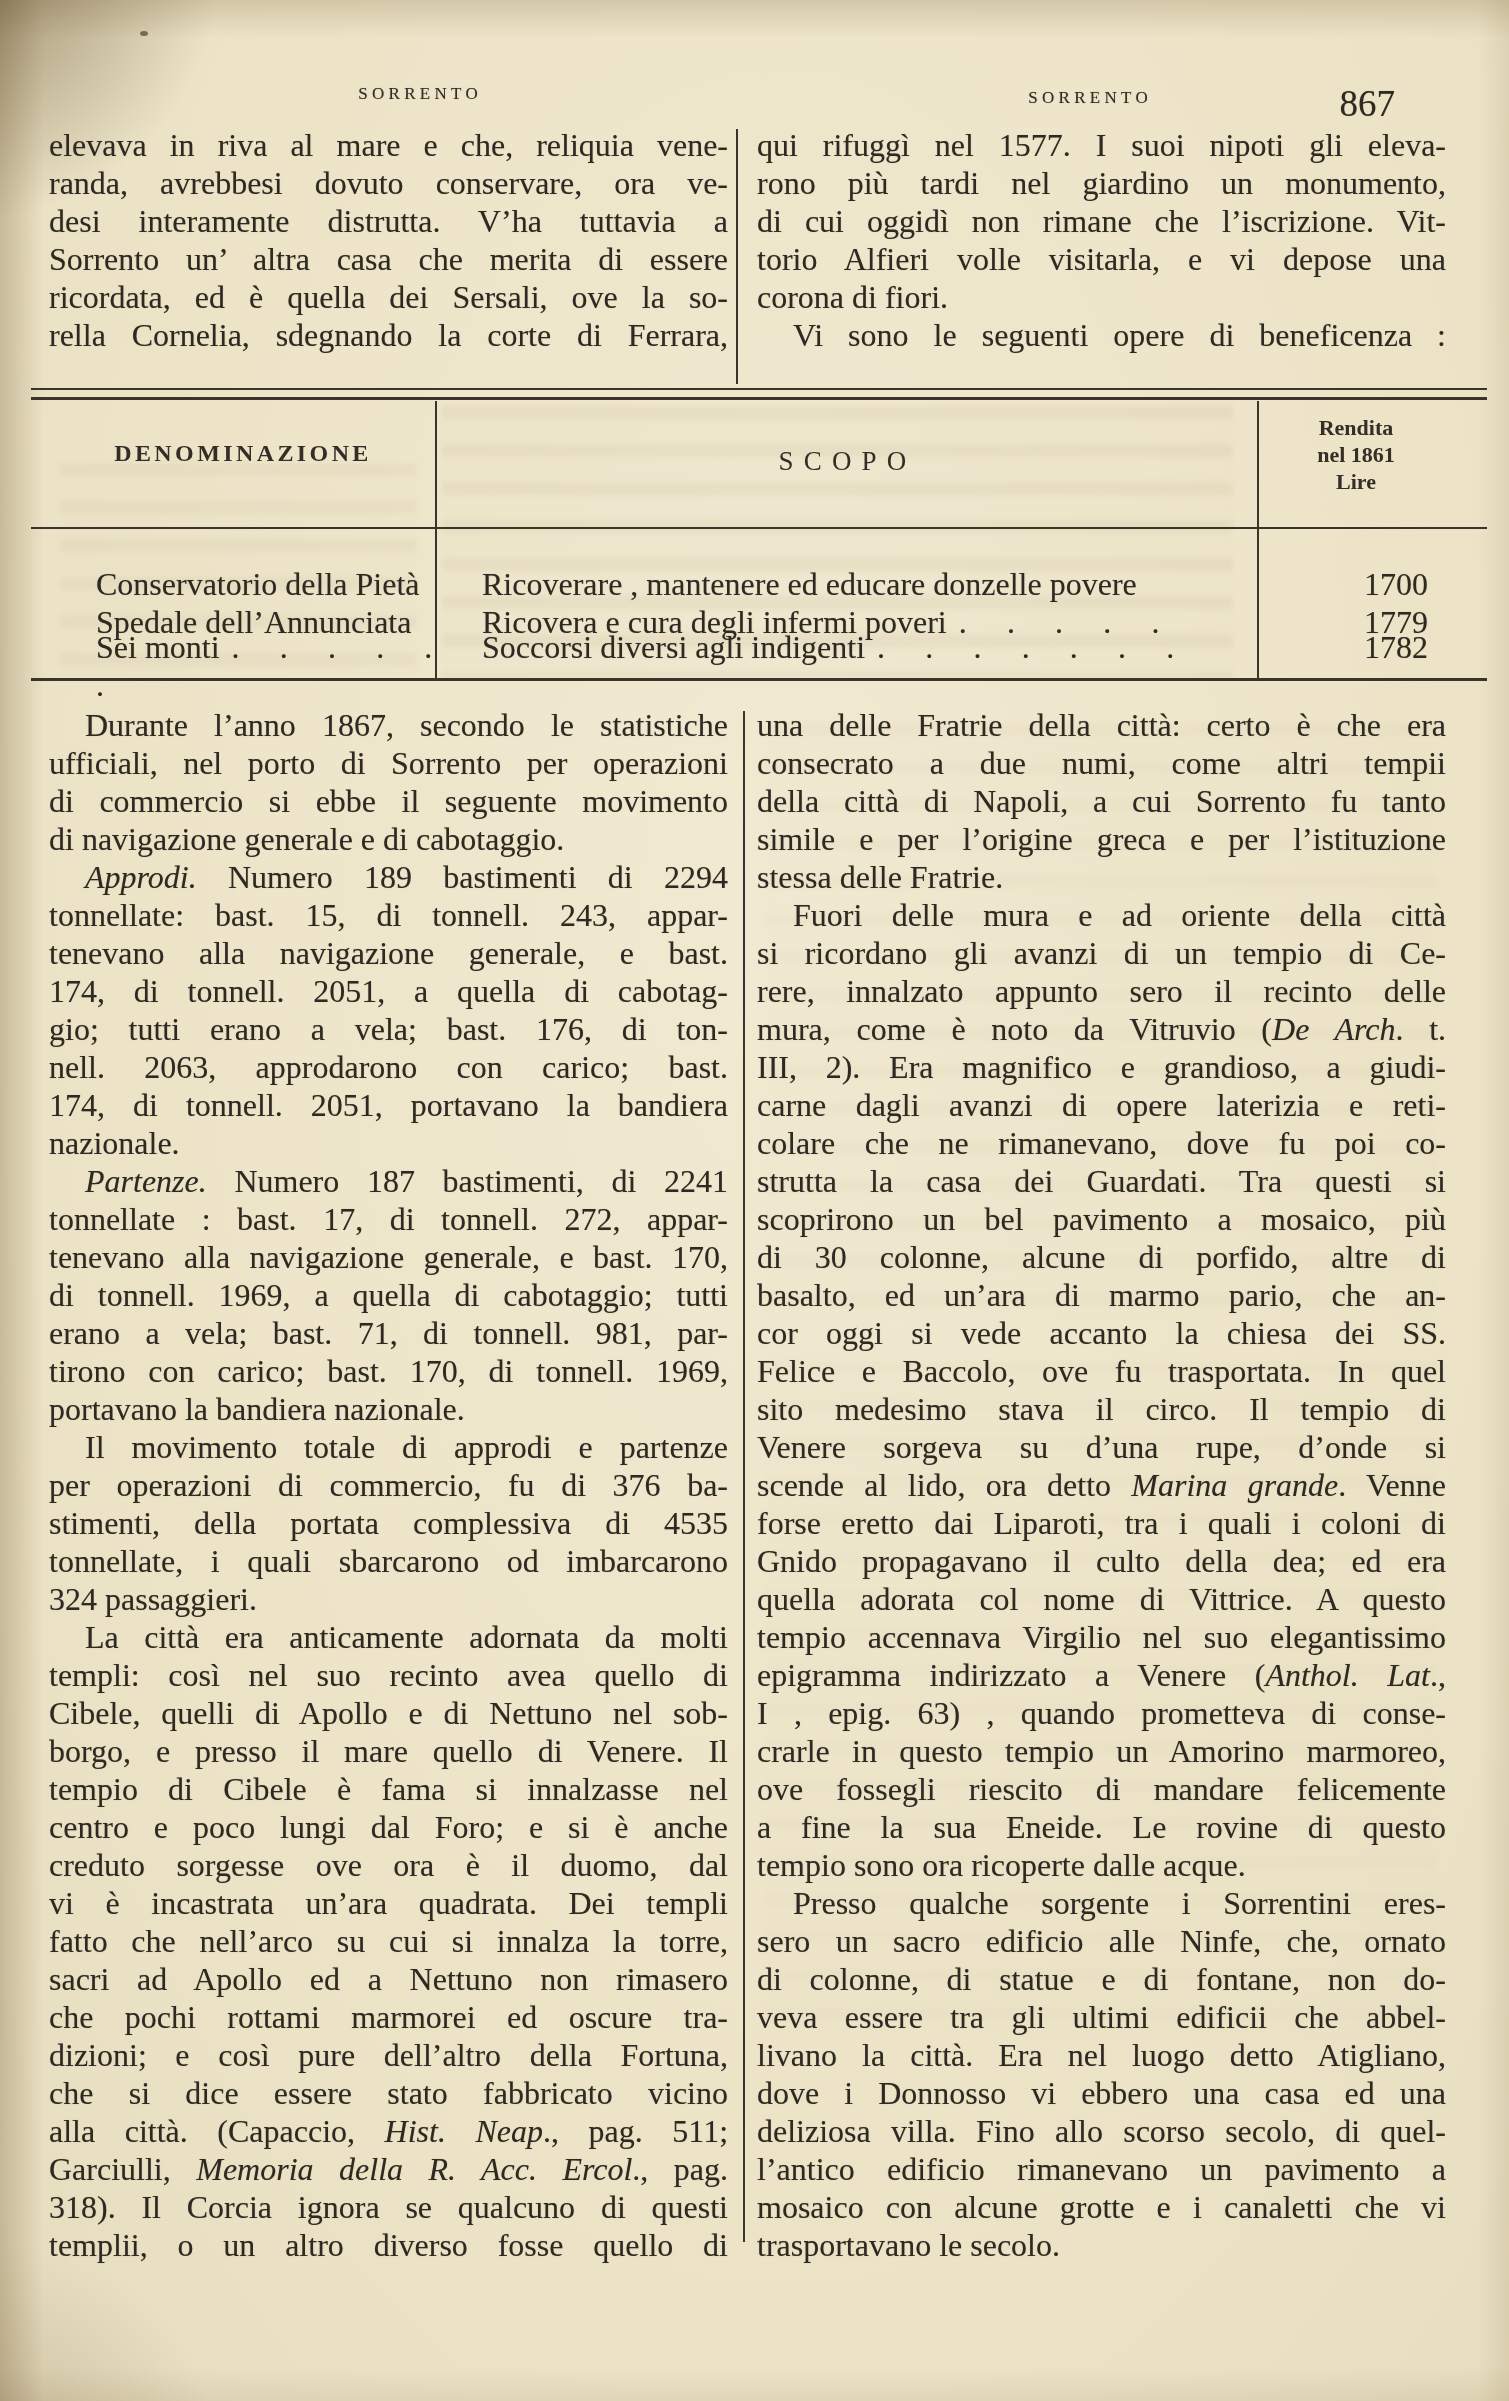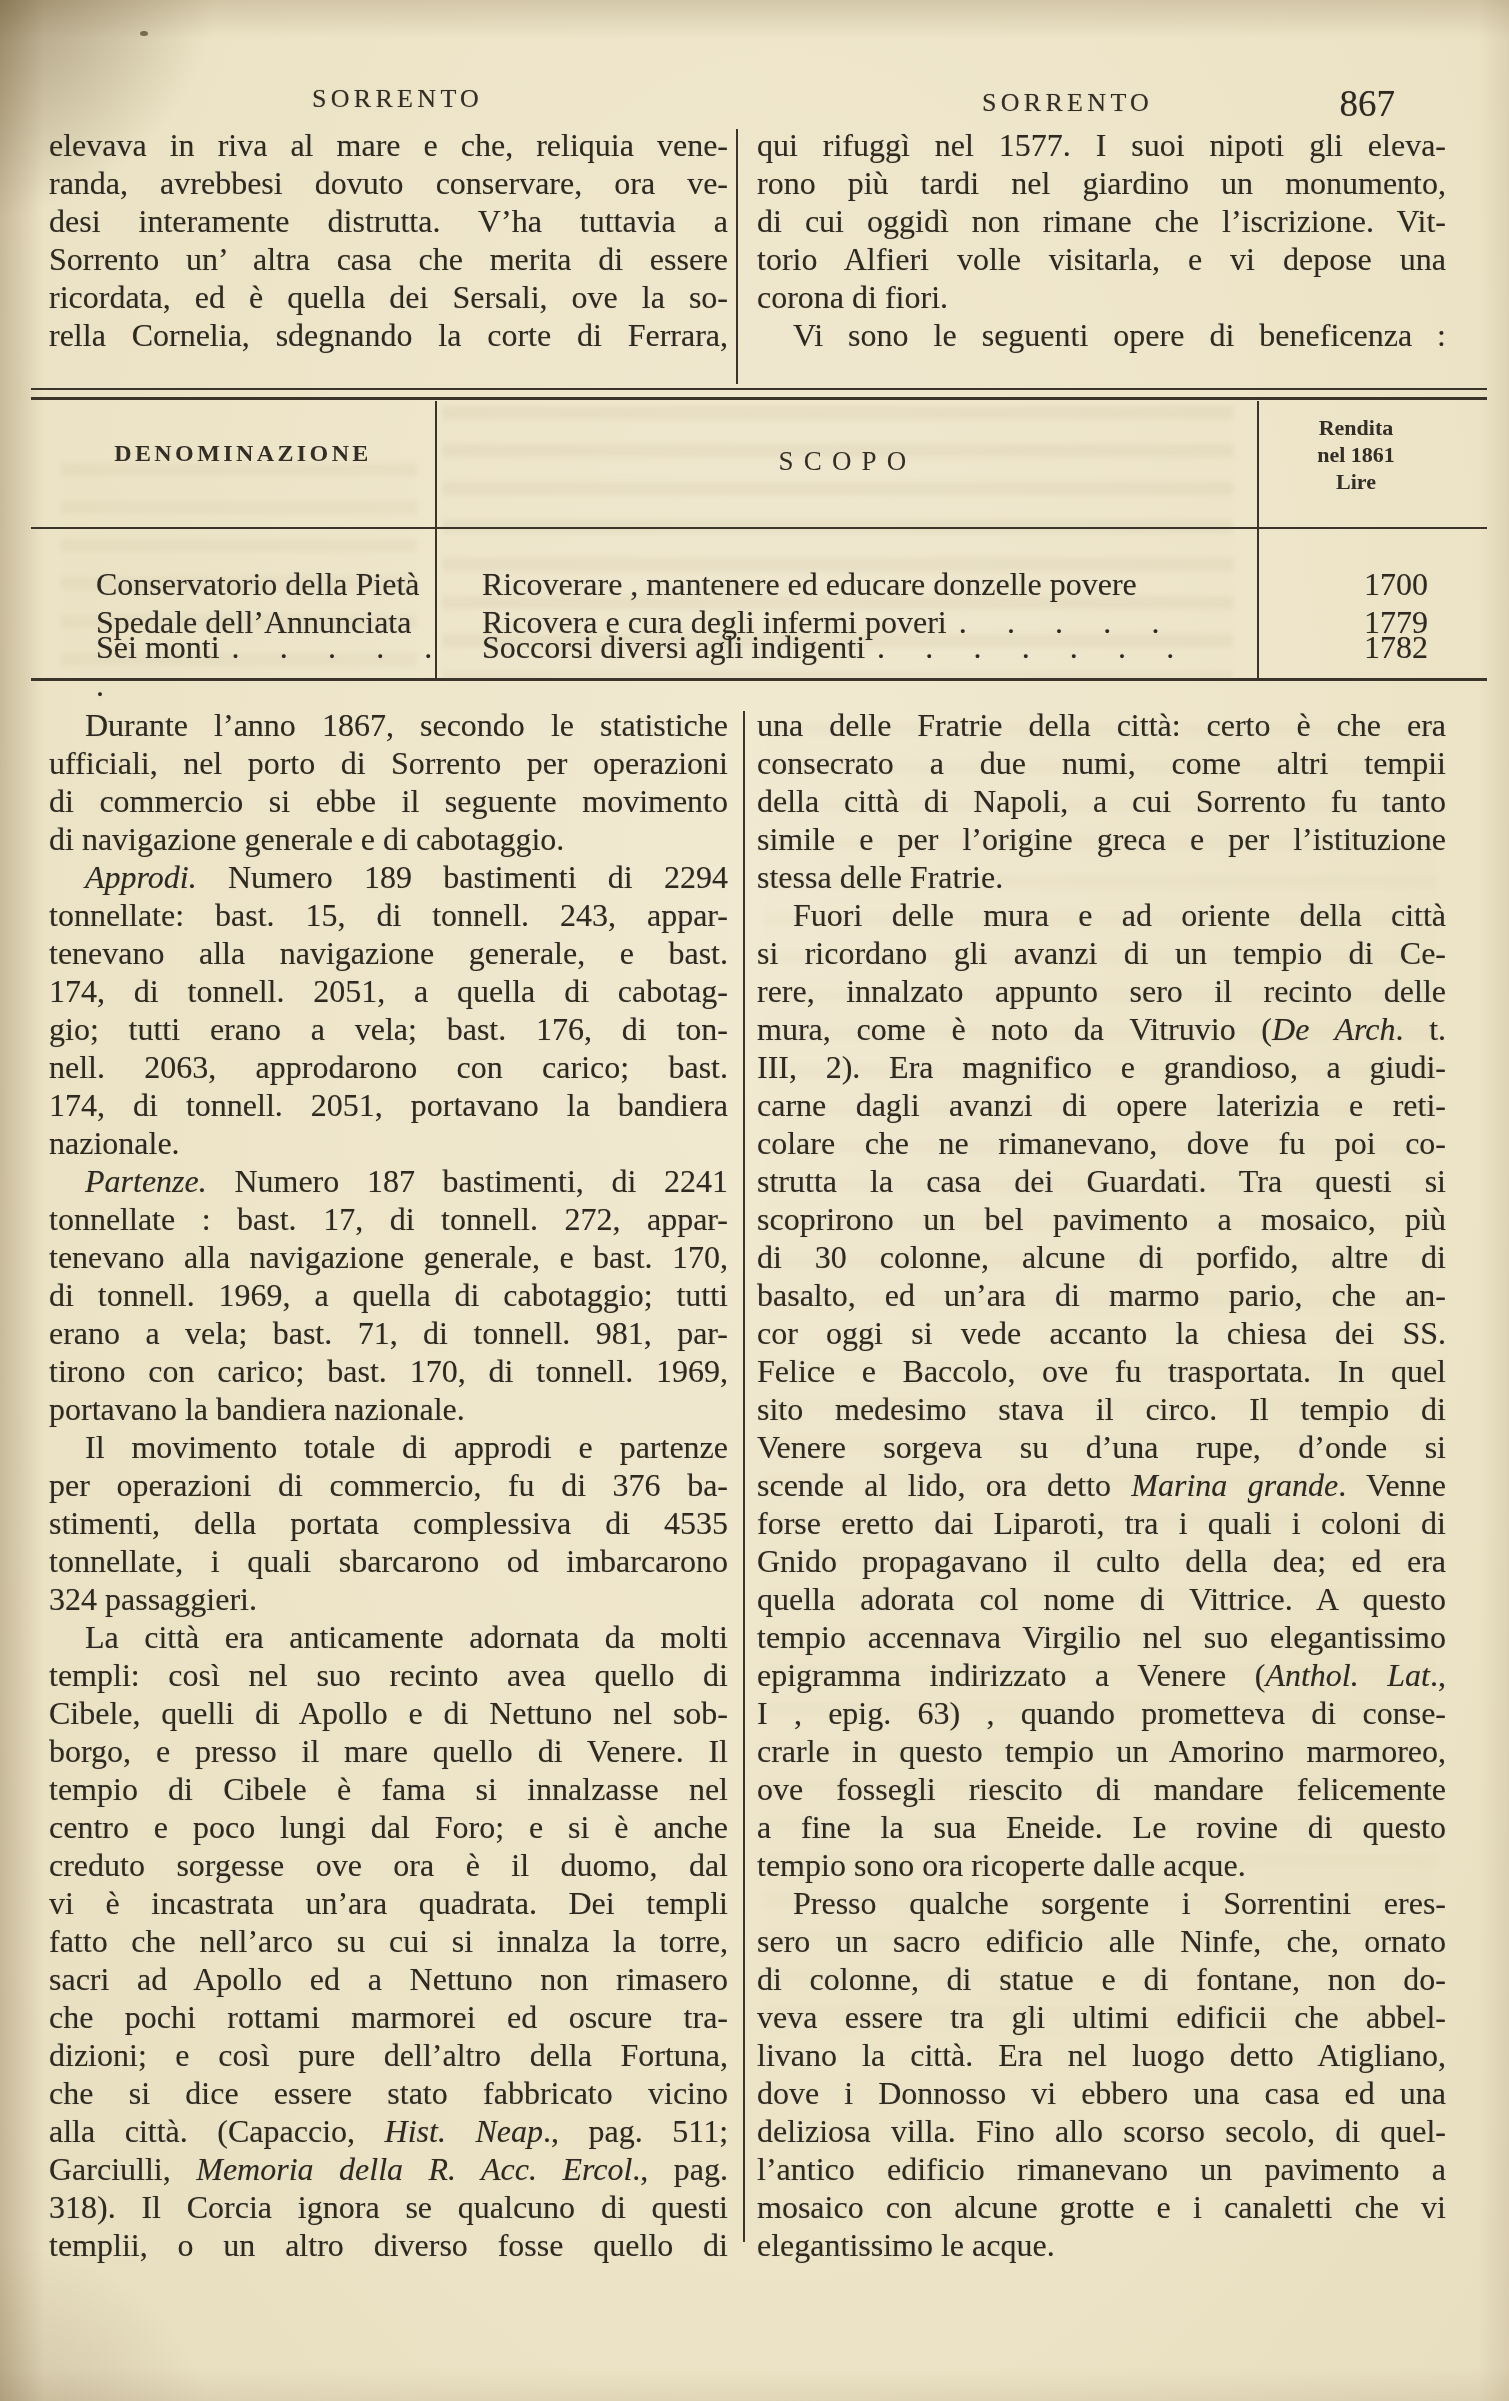--- a/index.html
+++ b/index.html
@@ -15,21 +15,21 @@
       linear-gradient(270deg, rgba(118,94,52,.12), rgba(118,94,52,0) 31px),
       linear-gradient(0deg, rgba(118,94,52,.10), rgba(118,94,52,0) 34px),
       radial-gradient(ellipse at 52% 38%, #f1e9d1 0%, #ece3c6 70%, #e6dcbe 100%);
     font-family:"Liberation Serif","DejaVu Serif",serif;
     color:#2e2a22;
     overflow:hidden;
   }
   .abs{position:absolute;}
   
   .runhead{
-    font-size:26px;letter-spacing:4.3px;text-align:right;
+    font-size:17px;letter-spacing:4.3px;text-align:right;
     color:#332e26;text-shadow:0 0 0.9px rgba(51,46,38,.45);
   }
   .pageno{font-size:37px;text-align:right;color:#2e2a22;text-shadow:0 0 0.9px rgba(51,46,38,.4);}
   
   .tcol{position:absolute;}
   .line{
     height:38px;line-height:38px;font-size:32px;
     text-align:justify;text-align-last:justify;
     white-space:normal;
     text-shadow:0 0 0.9px rgba(46,42,34,.35);
@@ -203,18 +203,18 @@
       <div class="line end">tempio sono ora ricoperte dalle acque.</div>
       <div class="line ind">Presso qualche sorgente i Sorrentini eres-</div>
       <div class="line">sero un sacro edificio alle Ninfe, che, ornato</div>
       <div class="line">di colonne, di statue e di fontane, non do-</div>
       <div class="line">veva essere tra gli ultimi edificii che abbel-</div>
       <div class="line">livano la città. Era nel luogo detto Atigliano,</div>
       <div class="line">dove i Donnosso vi ebbero una casa ed una</div>
       <div class="line">deliziosa villa. Fino allo scorso secolo, di quel-</div>
       <div class="line">l’antico edificio rimanevano un pavimento a</div>
       <div class="line">mosaico con alcune grotte e i canaletti che vi</div>
-      <div class="line end">elegantissimo le acque.</div>
+      <div class="line end">trasportavano le secolo.</div>
     </div>
   <div class="abs vrule" style="left:743px;top:711px;height:1531px;"></div>
 
 </div>
 
 
 </body></html>

